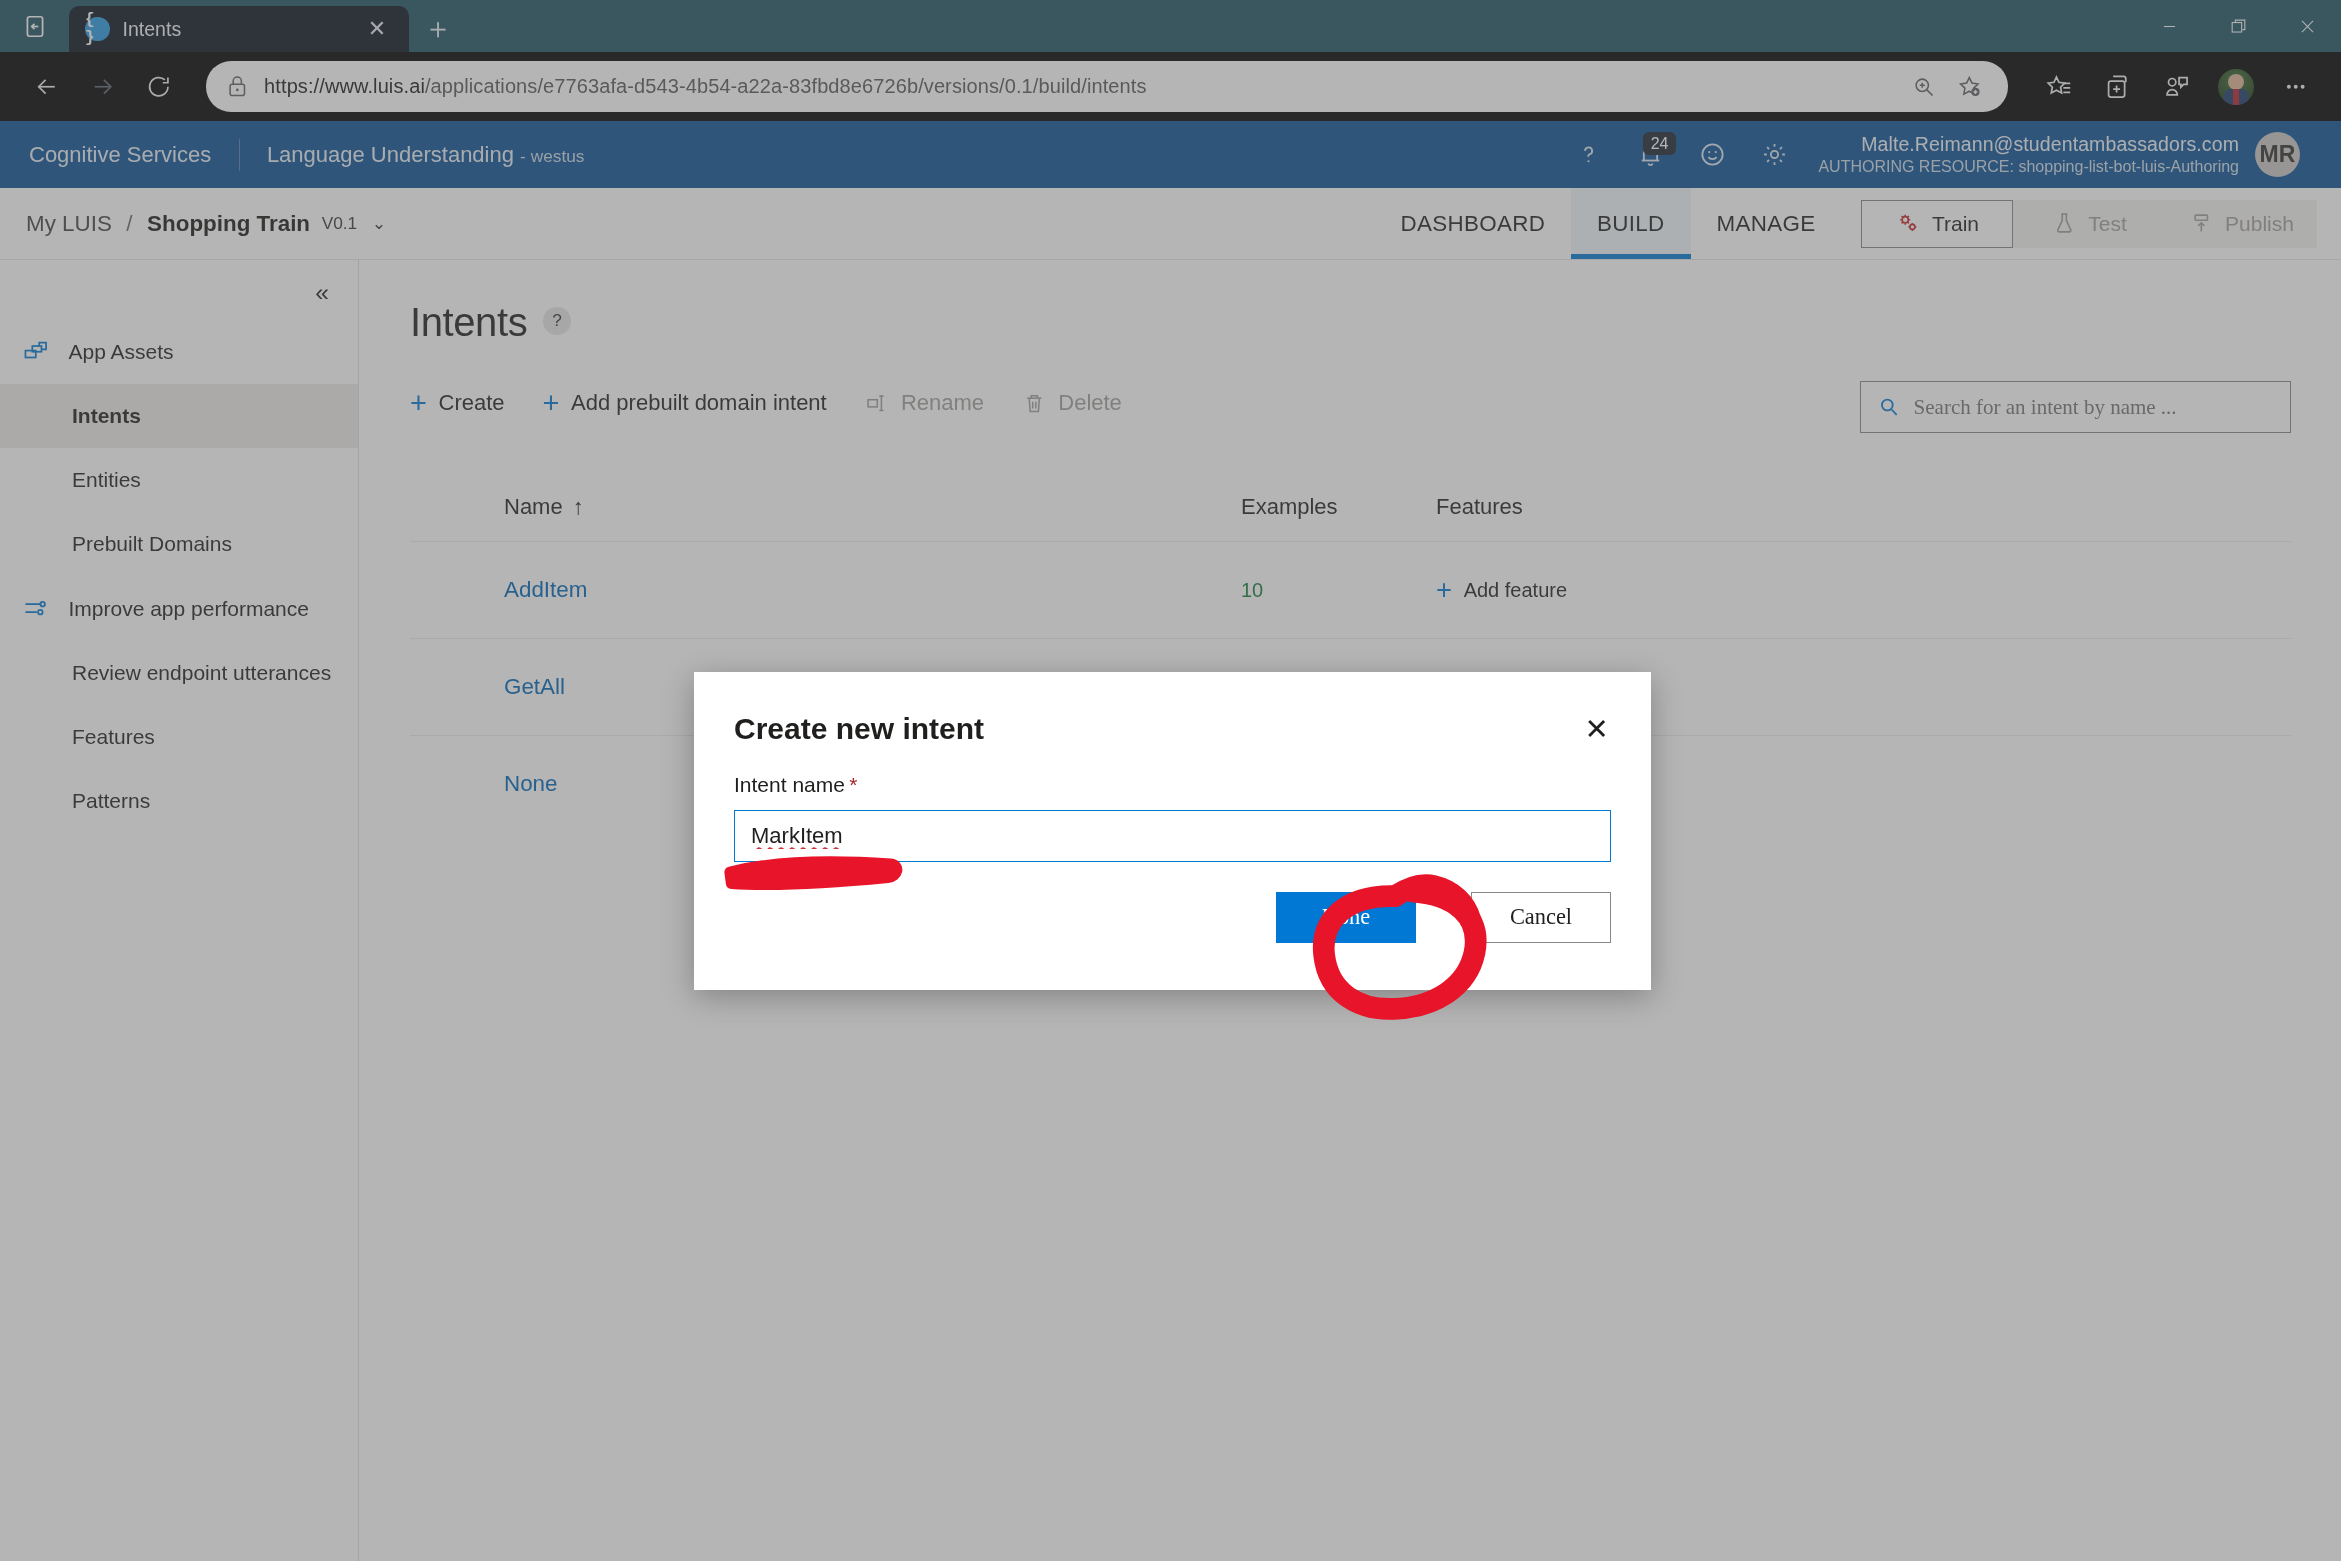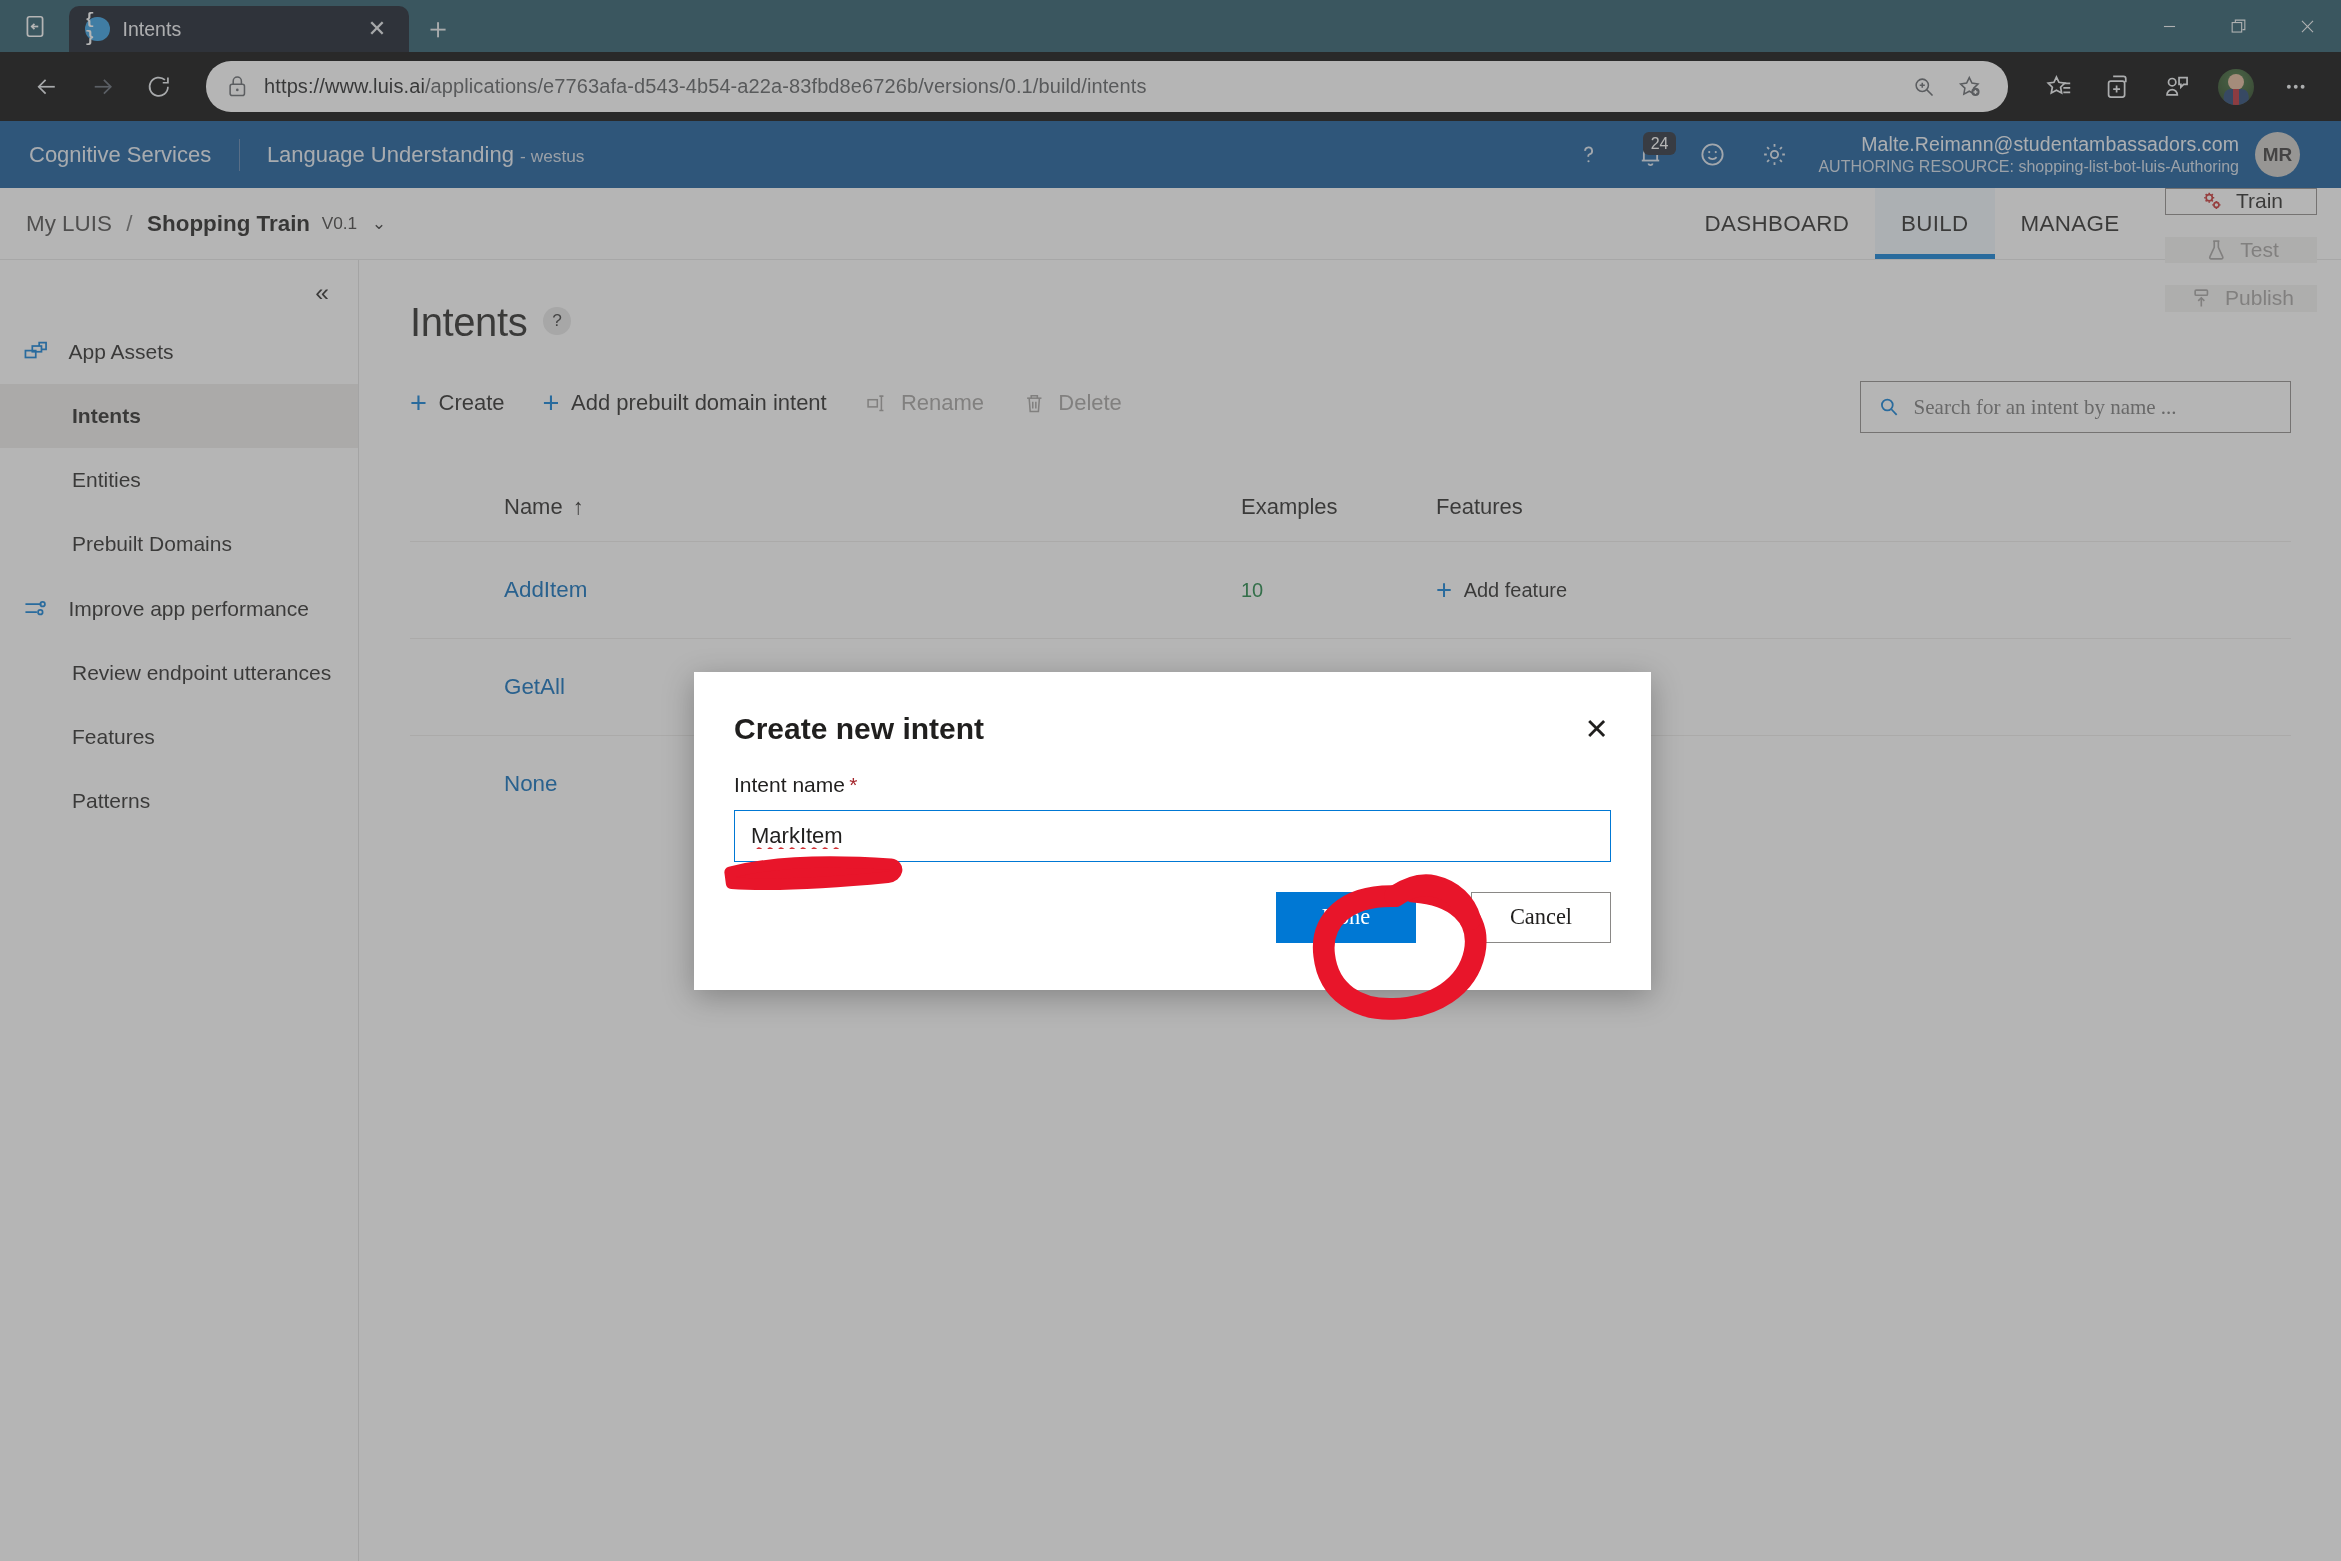--- a/index.html
+++ b/index.html
@@ -103,21 +103,21 @@
   .top-icon svg { width: 29px; height: 29px; }
   .top-icon .badge {
     position:absolute; top: 8.7px; right: 5.8px; background:#1c2430; color:#fff;
     border-radius: 5.8px; font-size: 16px; padding: 1.4px 7.2px; line-height: 1.25;
   }
   .user-block { text-align: right; margin: 0 16px 0 13px; }
   .user-block .email { font-size: 19.5px; color:#eef3f8; letter-spacing:0.1px;}
   .user-block .resource { font-size: 16px; color:#cfdbe8; margin-top: 2.9px; }
   .user-avatar {
     width: 45px; height:45px; border-radius:50%; background:#c8c6c4; color:#323130;
-    display:flex; align-items:center; justify-content:center; font-size:19px; font-weight:600;
+    display:flex; align-items:center; justify-content:center; font-size:23px; font-weight:600;
     margin-right: 13px;
   }
 
   .luis-nav {
     height: 72px; background:#fff; display:flex; align-items:stretch;
     border-bottom: 0.7px solid #e6e6e6;
   }
   .crumbs { display:flex; align-items:center; padding-left: 26px; font-size: 22.4px; color:#1b1a19; }
   .crumbs .muted { color:#474645; }
   .crumbs .slash { margin: 0 14.5px; color:#6a6a6a; }
@@ -128,21 +128,21 @@
 
   .tabs { display:flex; align-items:stretch; }
   .luistab {
     padding: 0 26px; display:flex; align-items:center; font-size: 22.4px; color:#201f1e;
     position:relative; letter-spacing:0.3px;
   }
   .luistab.active { background:#eff6fc; }
   .luistab.active::after {
     content:""; position:absolute; left:0; right:0; bottom:0; height: 5px; background:#0078d4;
   }
-  .nav-actions { display:flex; align-items:center; gap: 22px; padding: 0 24.6px 0 20px; flex-direction: column; }
+  .nav-actions { display:flex; align-items:center; gap: 0; padding: 0 24.6px 0 20px; }
   .act-btn {
     height: 48px; min-width: 152px; padding: 0 19px; border: 0.7px solid #8a8886; background:#fff;
     display:flex; align-items:center; justify-content:center; gap: 11.6px;
     font-size: 21px; color:#201f1e;
   }
   .act-btn.flat { border-color: transparent; background: #f3f2f1; color:#a19f9d; }
   .act-btn svg { width: 24.6px; height: 24.6px; }
 
   .body-row { display:flex; height: 1301px; }
 

